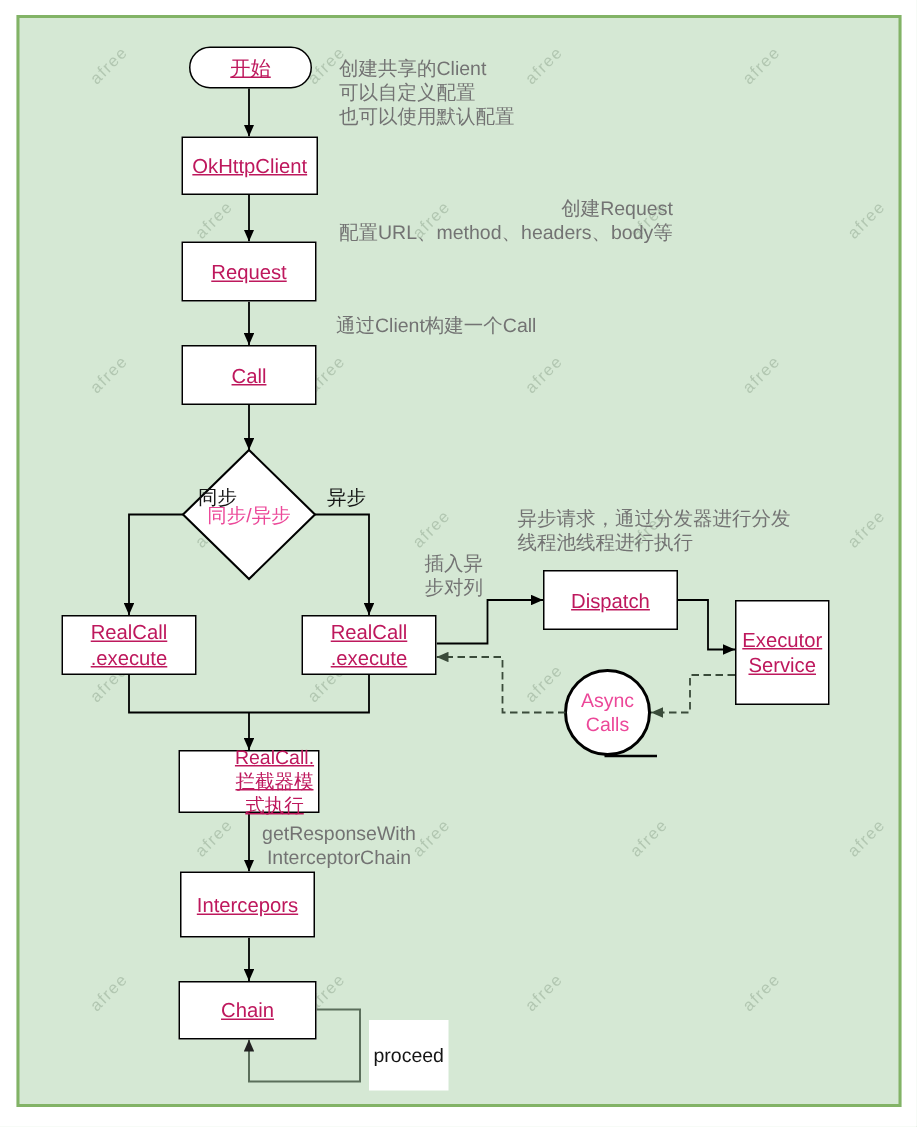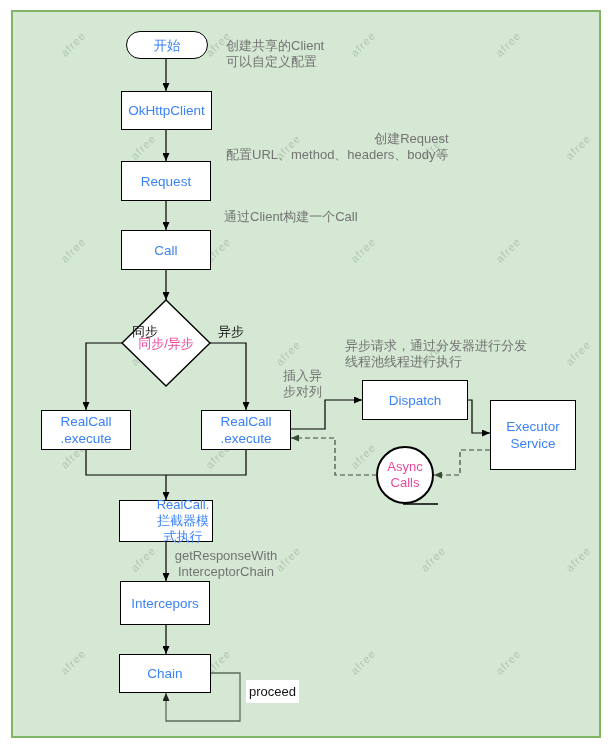--- a/index.html
+++ b/index.html
@@ -14,28 +14,28 @@
          background:var(--panel-bg);border:2px solid var(--panel-border);box-sizing:border-box;}
   .wm{position:absolute;color:rgba(120,145,120,.38);font-size:11px;letter-spacing:1px;
       transform:rotate(-45deg);pointer-events:none;user-select:none;}
   svg.wires{position:absolute;left:0;top:0;width:611px;height:751px;}
   .edge{stroke:var(--arrow);stroke-width:1.2;fill:none;}
   .edge-dashed{stroke:var(--dashed);stroke-width:1.2;fill:none;stroke-dasharray:5 3;}
   .edge-loop{stroke:var(--loop);stroke-width:1.3;fill:none;}
   .shape{fill:var(--node-fill);stroke:var(--node-border);stroke-width:1.4;}
   .node{position:absolute;background:var(--node-fill);border:1px solid var(--node-border);
         box-sizing:border-box;display:flex;flex-direction:column;align-items:center;
-        justify-content:center;font-size:13.5px;line-height:17px;text-align:center;color:#3b82f6;}
+        justify-content:center;font-size:13.5px;line-height:17px;text-align:center;color:#be185d;text-decoration:underline;}
   .oval{border-radius:16px;}
   .ghost{position:absolute;background:transparent;border:none;display:flex;flex-direction:column;
          align-items:center;justify-content:center;font-size:13.5px;line-height:17px;
          text-align:center;color:#ec4899;}
   .note{position:absolute;font-size:13px;line-height:16px;white-space:nowrap;color:#737373;}
   .edge-label{position:absolute;font-size:13px;line-height:15px;white-space:nowrap;color:#141414;}
-  .proceed{background:#ffffff;padding:4px 3px;font-size:13px;}
+  .proceed{background:#ffffff;padding:16px 3px;font-size:13px;}
   .center{text-align:center;}
 </style>
 </head>
 <body>
 
 <div class="stage">
   <div class="panel"></div>
   <div id="wm-layer">
       <span class="wm" style="left: 58px; top: 38px;">afree</span>
       <span class="wm" style="left: 203px; top: 38px;">afree</span>
@@ -117,24 +117,24 @@
   <div class="ghost" style="left:126px;top:330px;width:80px;height:26px;font-size:13px;">同步/异步</div>
 
   <div class="node" style="left:41px;top:410px;width:90px;height:40px;">
     <span>RealCall</span>
     <span>.execute</span>
   </div>
   <div class="node" style="left:201px;top:410px;width:90px;height:40px;">
     <span>RealCall</span>
     <span>.execute</span>
   </div>
-  <div class="node" style="left:362px;top:380px;width:106px;height:40px;align-items:center;">
+  <div class="node" style="left:362px;top:380px;width:90px;height:40px;align-items:center;">
     <span>Dispatch</span>
   </div>
-  <div class="node" style="left:490px;top:400px;width:86px;height:70px;">
+  <div class="node" style="left:490px;top:400px;width:63px;height:70px;">
     <span>Executor</span>
     <span>Service</span>
   </div>
   <div class="ghost" style="left:377px;top:455px;width:56px;height:40px;font-size:13px;line-height:16px;">
     <span>Async</span>
     <span>Calls</span>
   </div>
 
   <div class="node" style="left:119px;top:500px;width:94px;height:42px;font-size:13px;line-height:16px;padding-left:34px;">
     <span>RealCall.</span>
@@ -147,20 +147,21 @@
     <span>Chain</span>
   </div>
 
   <div class="edge-label" style="left:88px;top:324px;margin-left:44px;">同步</div>
   <div class="edge-label" style="left:218px;top:324px;">异步</div>
   <div class="edge-label proceed" style="left:246px;top:680px;">proceed</div>
 
   <div class="note" style="left:226px;top:38px;">
     <div>创建共享的Client</div>
     <div>可以自定义配置</div>
+    <div>也可以使用默认配置</div>
   </div>
   <div class="note" style="left:226px;top:131px;text-align:right;">
     <div>创建Request</div>
     <div>配置URL、method、headers、body等</div>
   </div>
   <div class="note" style="left:224px;top:209px;">通过Client构建一个Call</div>
   <div class="note" style="left:345px;top:338px;">
     <div>异步请求，通过分发器进行分发</div>
     <div>线程池线程进行执行</div>
   </div>

